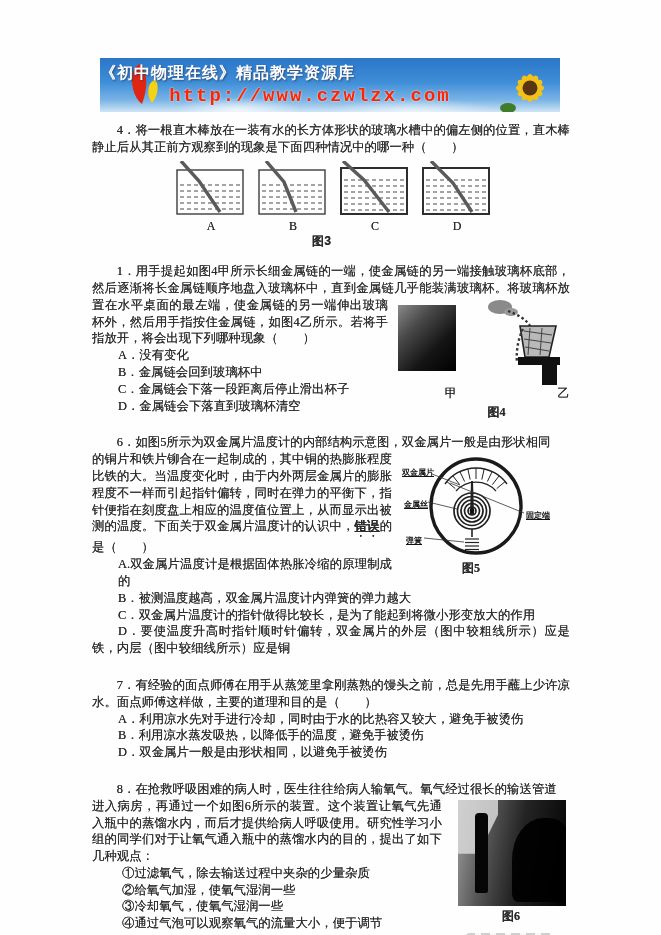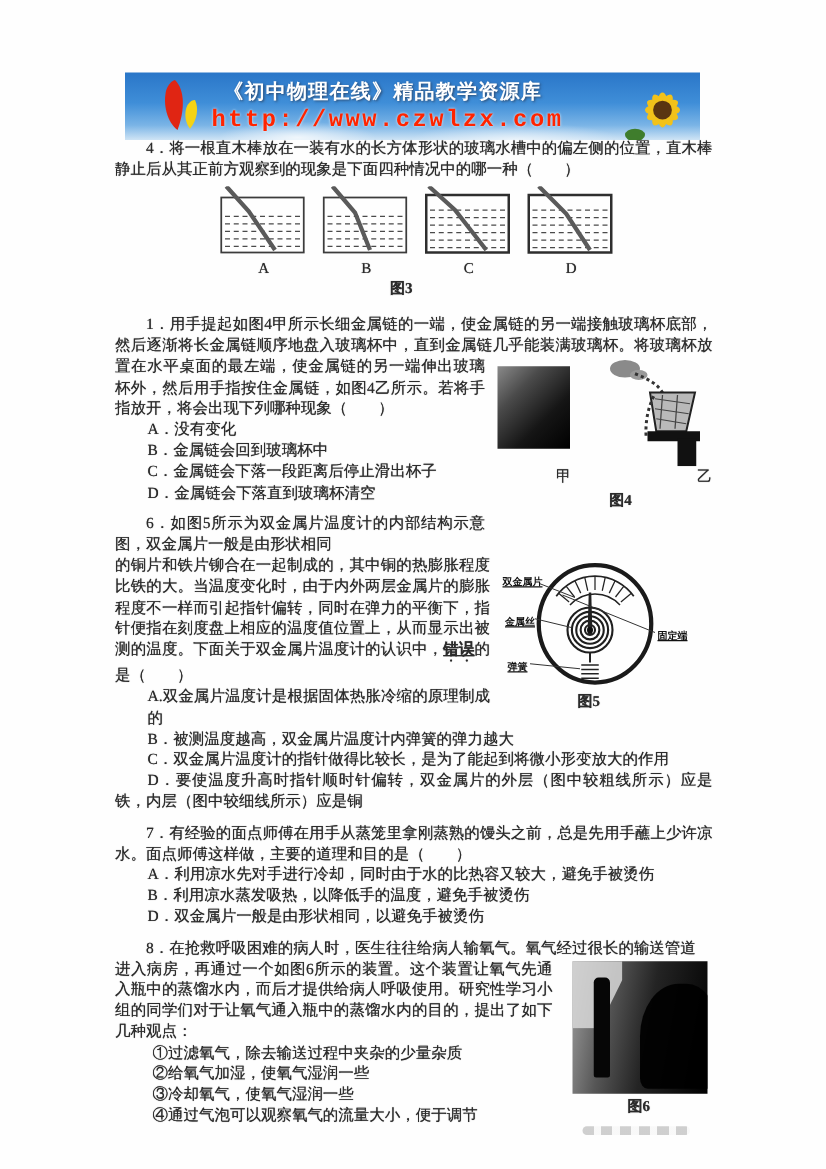--- a/index.html
+++ b/index.html
@@ -14,21 +14,21 @@
   
   .banner {
     position:absolute; left:100px; top:58px; width:460px; height:54px;
     background:
       radial-gradient(ellipse 90px 18px at 30% 96%, rgba(255,255,255,.75) 0%, rgba(255,255,255,0) 70%),
       radial-gradient(ellipse 120px 20px at 68% 100%, rgba(255,255,255,.6) 0%, rgba(255,255,255,0) 70%),
       linear-gradient(180deg,#2a76c8 0%,#3f8ed8 45%,#7ab4e6 78%,#cfe4f5 100%);
     overflow:hidden;
   }
   .banner-title {
-    position:absolute; left:0; right:48px; top:5px; text-align:center;
+    position:absolute; left:0; right:48px; top:5px; text-align:left;
     color:#ffffff; font-weight:bold; font-size:16px; letter-spacing:1px;
     text-shadow:1px 1px 2px rgba(40,60,90,.8);
   }
   .banner-url {
     position:absolute; left:0; right:40px; top:27px; text-align:center;
     color:#ff2400; font-weight:bold; font-size:19px; letter-spacing:2px;
     font-family:"Liberation Mono", monospace;
     text-shadow:0 0 2px rgba(255,255,255,.9);
   }
   .banner-logo { position:absolute; left:26px; top:4px; width:44px; height:46px; }
@@ -47,21 +47,21 @@
   .opt-wrap { padding-left:0; }
   .pointline { padding-left:30px; }
   .emph { font-weight:bold;
           -webkit-text-emphasis:filled dot; -webkit-text-emphasis-position:under;
           text-emphasis:filled dot; text-emphasis-position:under left;text-decoration:underline; }
 
   
   .fig3-row { display:flex; gap:8px; margin:5px 0 0 82px; width:max-content; }
   .tankcell { display:flex; flex-direction:column; align-items:center; }
   .tankcell .lbl { font-size:12px; margin-top:1px; }
-  .fig3-caption { width:max-content; margin-left:220px; font-size:12px; font-weight:bold; }
+  .fig3-caption { width:max-content; margin-left:220px; font-size:12px; font-weight:bold;font-family:Liberation Mono, monospace; }
 
   
   .figfloat { float:right; position:relative; margin:2px 0 4px 10px; }
   .figcap { text-align:center; font-size:12px; font-weight:bold; margin-top:2px; }
 
   .fig4 { width:172px; }
   .fig4-imgs { display:flex; gap:12px; align-items:flex-start; }
   .photo-jia { width:58px; height:66px; margin-top:6px;
     background:linear-gradient(135deg,#8a8a8a 0%,#4a4a4a 30%,#151515 65%,#000 100%); }
   .fig4-labels { display:flex; font-size:12px; }
@@ -79,21 +79,21 @@
     overflow:hidden; }
   .photo6 .corner { position:absolute; left:0; top:0; width:40px; height:54px;
     background:#d8d8d8; opacity:.85;
     clip-path:polygon(0 0,100% 0,100% 28%,52% 100%,0 100%); }
   .photo6 .bottle { position:absolute; left:17px; top:13px; width:13px; height:80px;
     background:#060606; border-radius:4px 4px 2px 2px; }
   .photo6 .person { position:absolute; right:-8px; top:18px; width:62px; height:84px;
     background:#000; border-radius:50% 40% 10% 10%; opacity:.92; }
   .smudge { margin:8px 0 0 14px; width:86px; height:7px; border-radius:4px;
     background:repeating-linear-gradient(90deg,rgba(120,120,120,.35) 0 9px,rgba(200,200,200,.1) 9px 15px); }
-  .blk { margin-top:8px; }
+  .blk { margin-top:20px; }
   .q5blk { margin-top:12px; }
 </style>
 </head>
 <body>
 
 <div class="page">
 
   <div class="banner">
     <svg class="banner-logo" viewBox="0 0 44 46">
       <path d="M14,2 C22,10 22,26 16,42 C8,36 4,22 7,10 C9,5 11,3 14,2 Z" fill="#e02513"></path>

